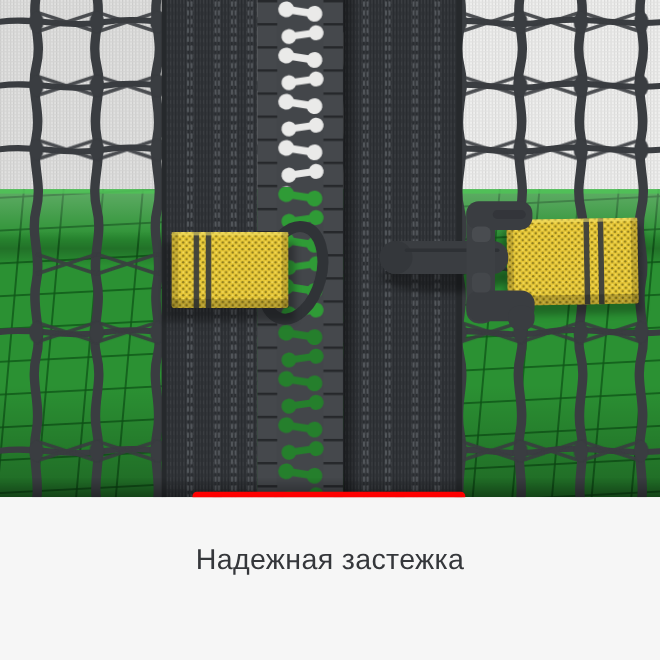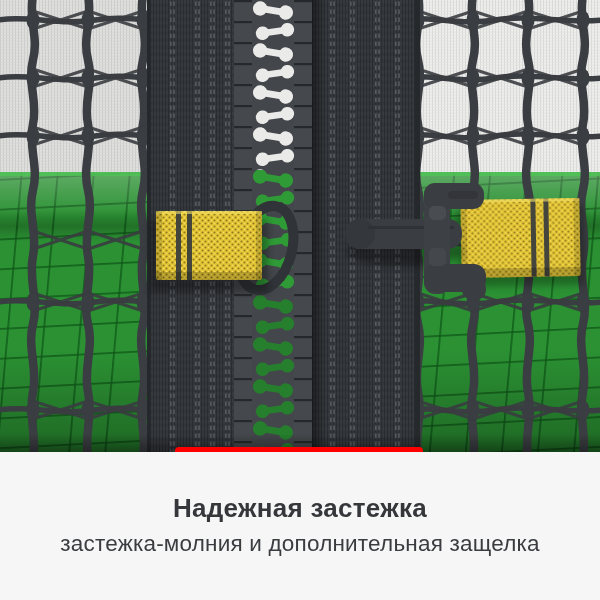--- a/index.html
+++ b/index.html
@@ -21,21 +21,21 @@
   .photo svg{display:block;}
   .red-line{
     position:absolute;left:175px;top:447px;width:248px;height:9px;
     background:var(--accent);border-radius:4px;z-index:5;
   }
   .caption{
     position:absolute;left:0;top:452px;width:600px;height:148px;
     background:var(--caption-bg);text-align:center;
   }
   .caption-title{
-    margin-top:42px;font-size:26px;font-weight:bold;color:var(--title-text);
+    margin-top:42px;font-size:26px;font-weight:normal;color:var(--title-text);
     letter-spacing:.3px;line-height:1.15;
   }
   .caption-subtitle{
     margin-top:6px;font-size:22.5px;font-weight:400;color:var(--subtitle-text);
     letter-spacing:.2px;line-height:1.2;
   }
 </style>
 </head>
 <body>
 
@@ -275,16 +275,15 @@
       </g>
 
       <rect x="0" y="434" width="600" height="18" fill="url(#gFade)"></rect>
     </svg>
 
     <div class="red-line"></div>
   </div>
 
   <div class="caption">
     <div class="caption-title">Надежная застежка</div>
-    <div class="caption-subtitle">застежка-молния и дополнительная защелка</div>
   </div>
 
 </div>
 
 </body></html>

